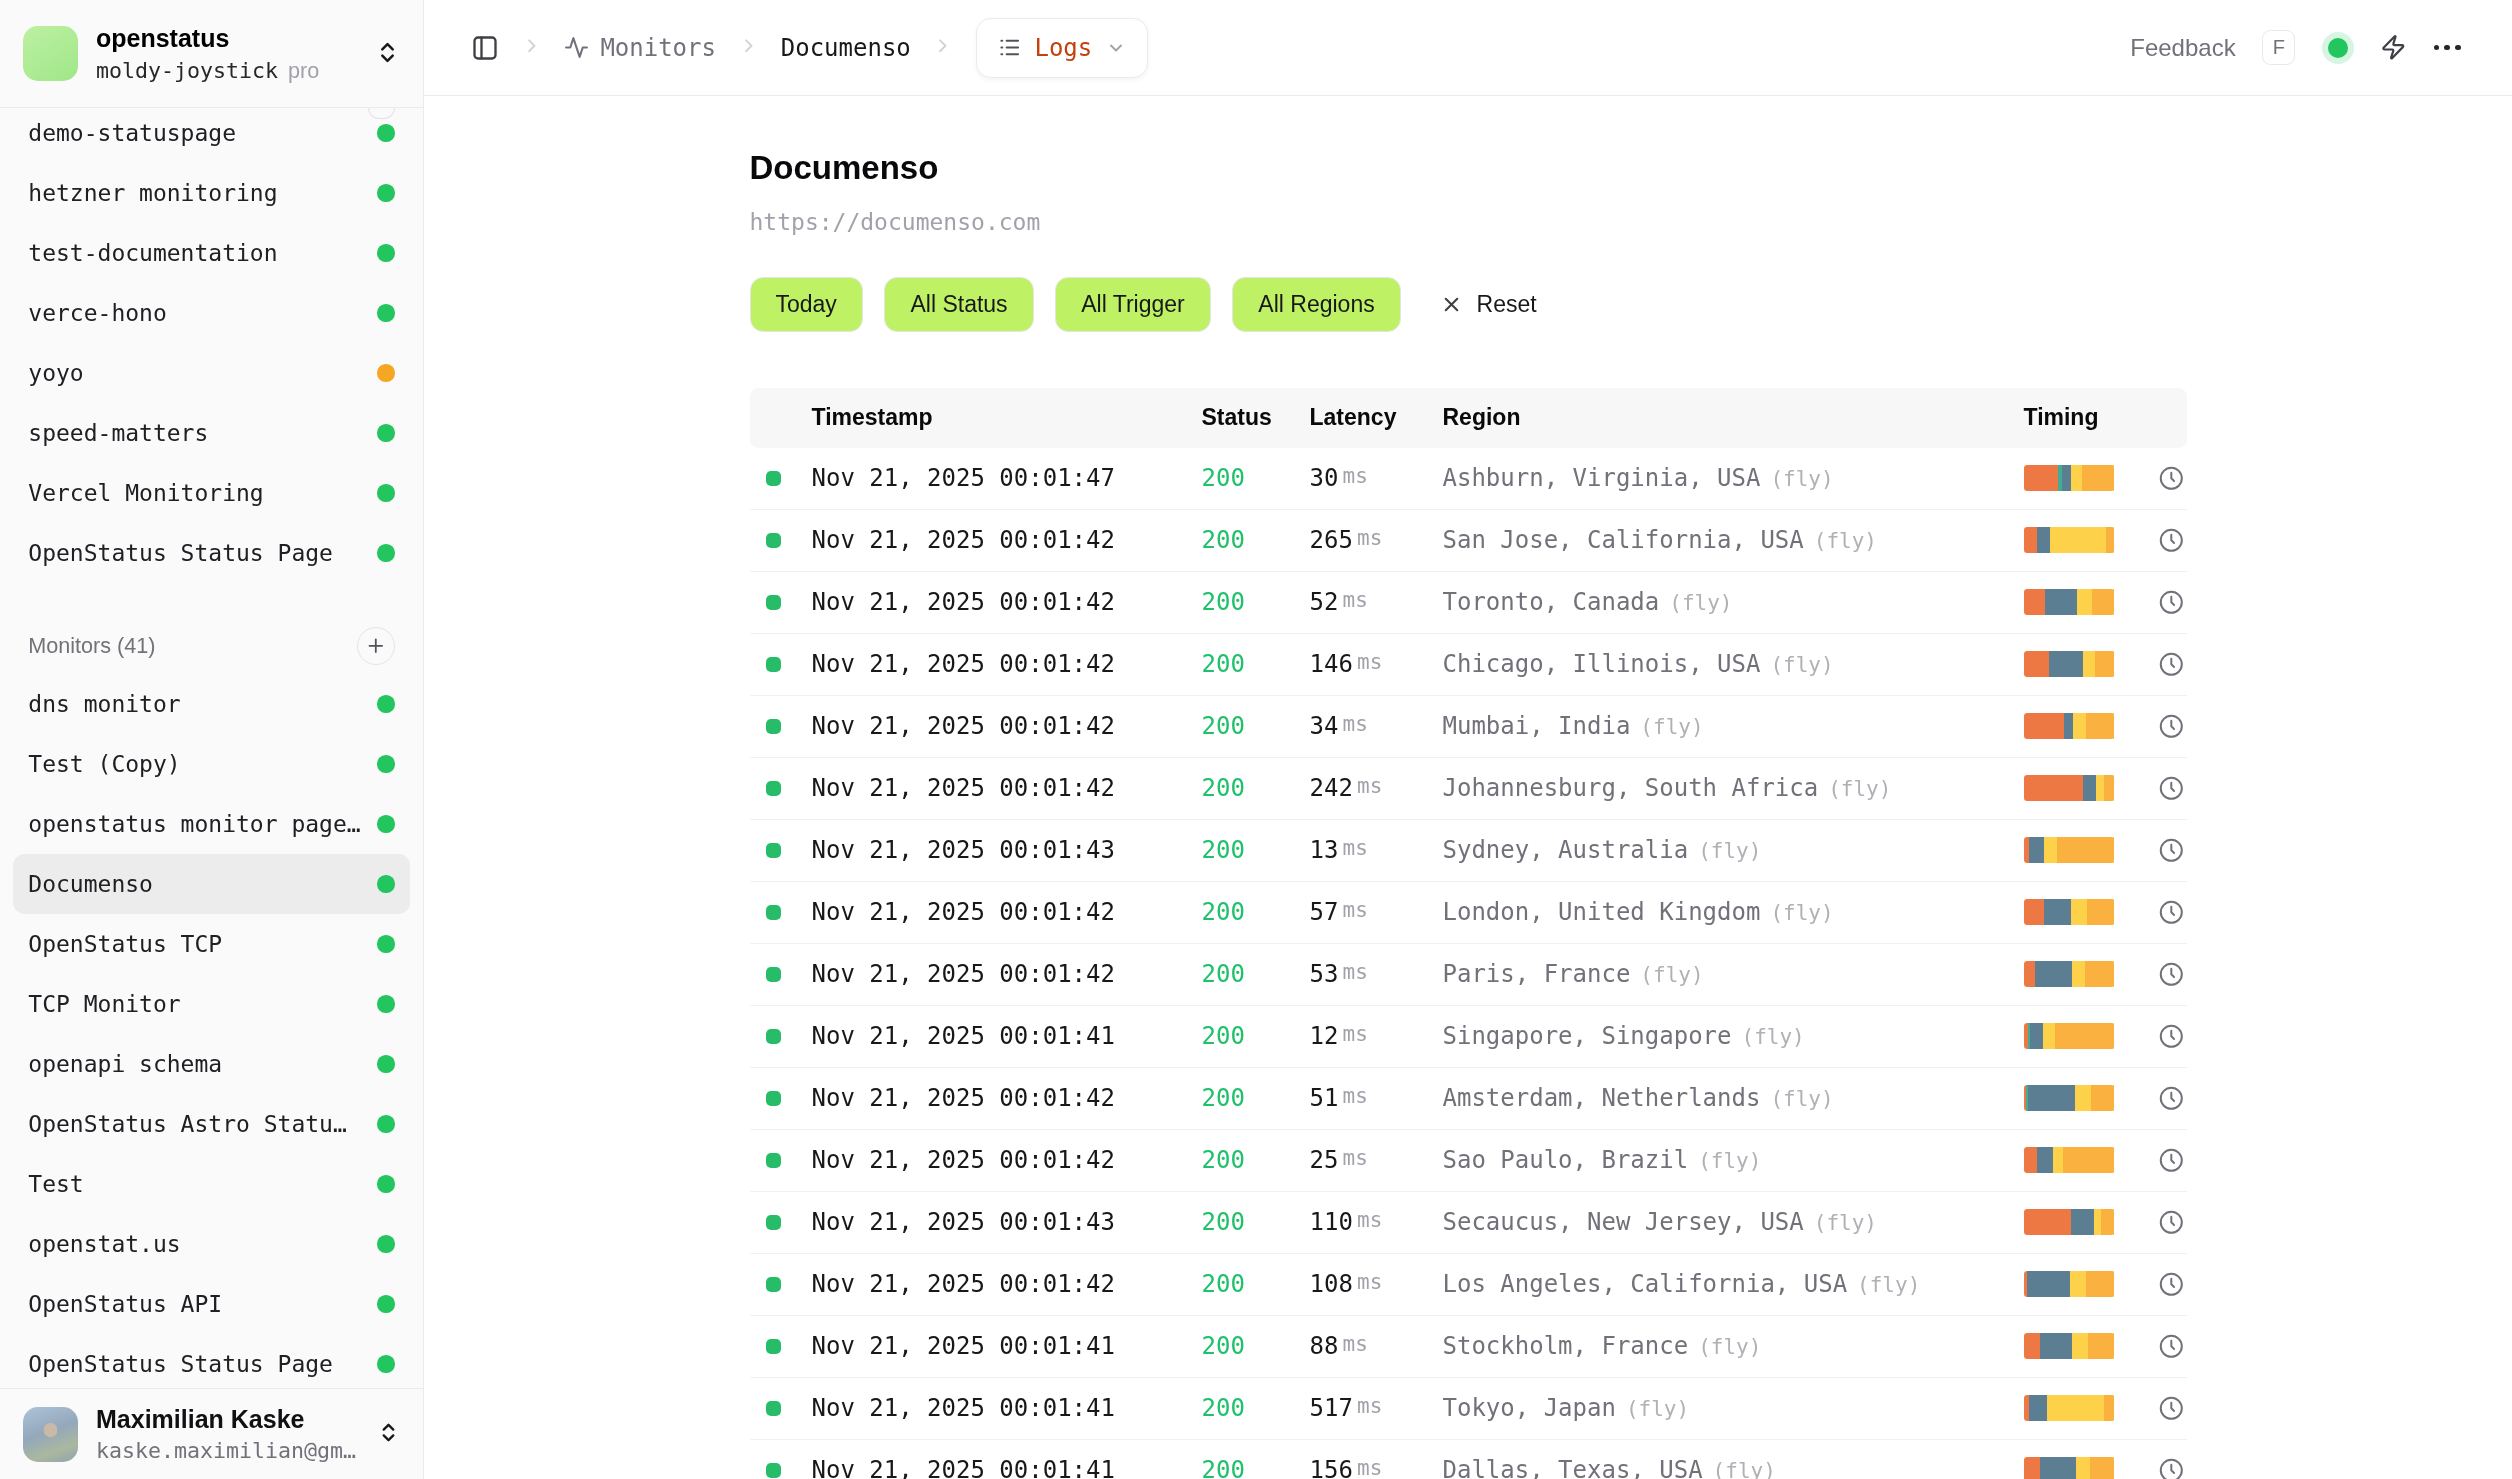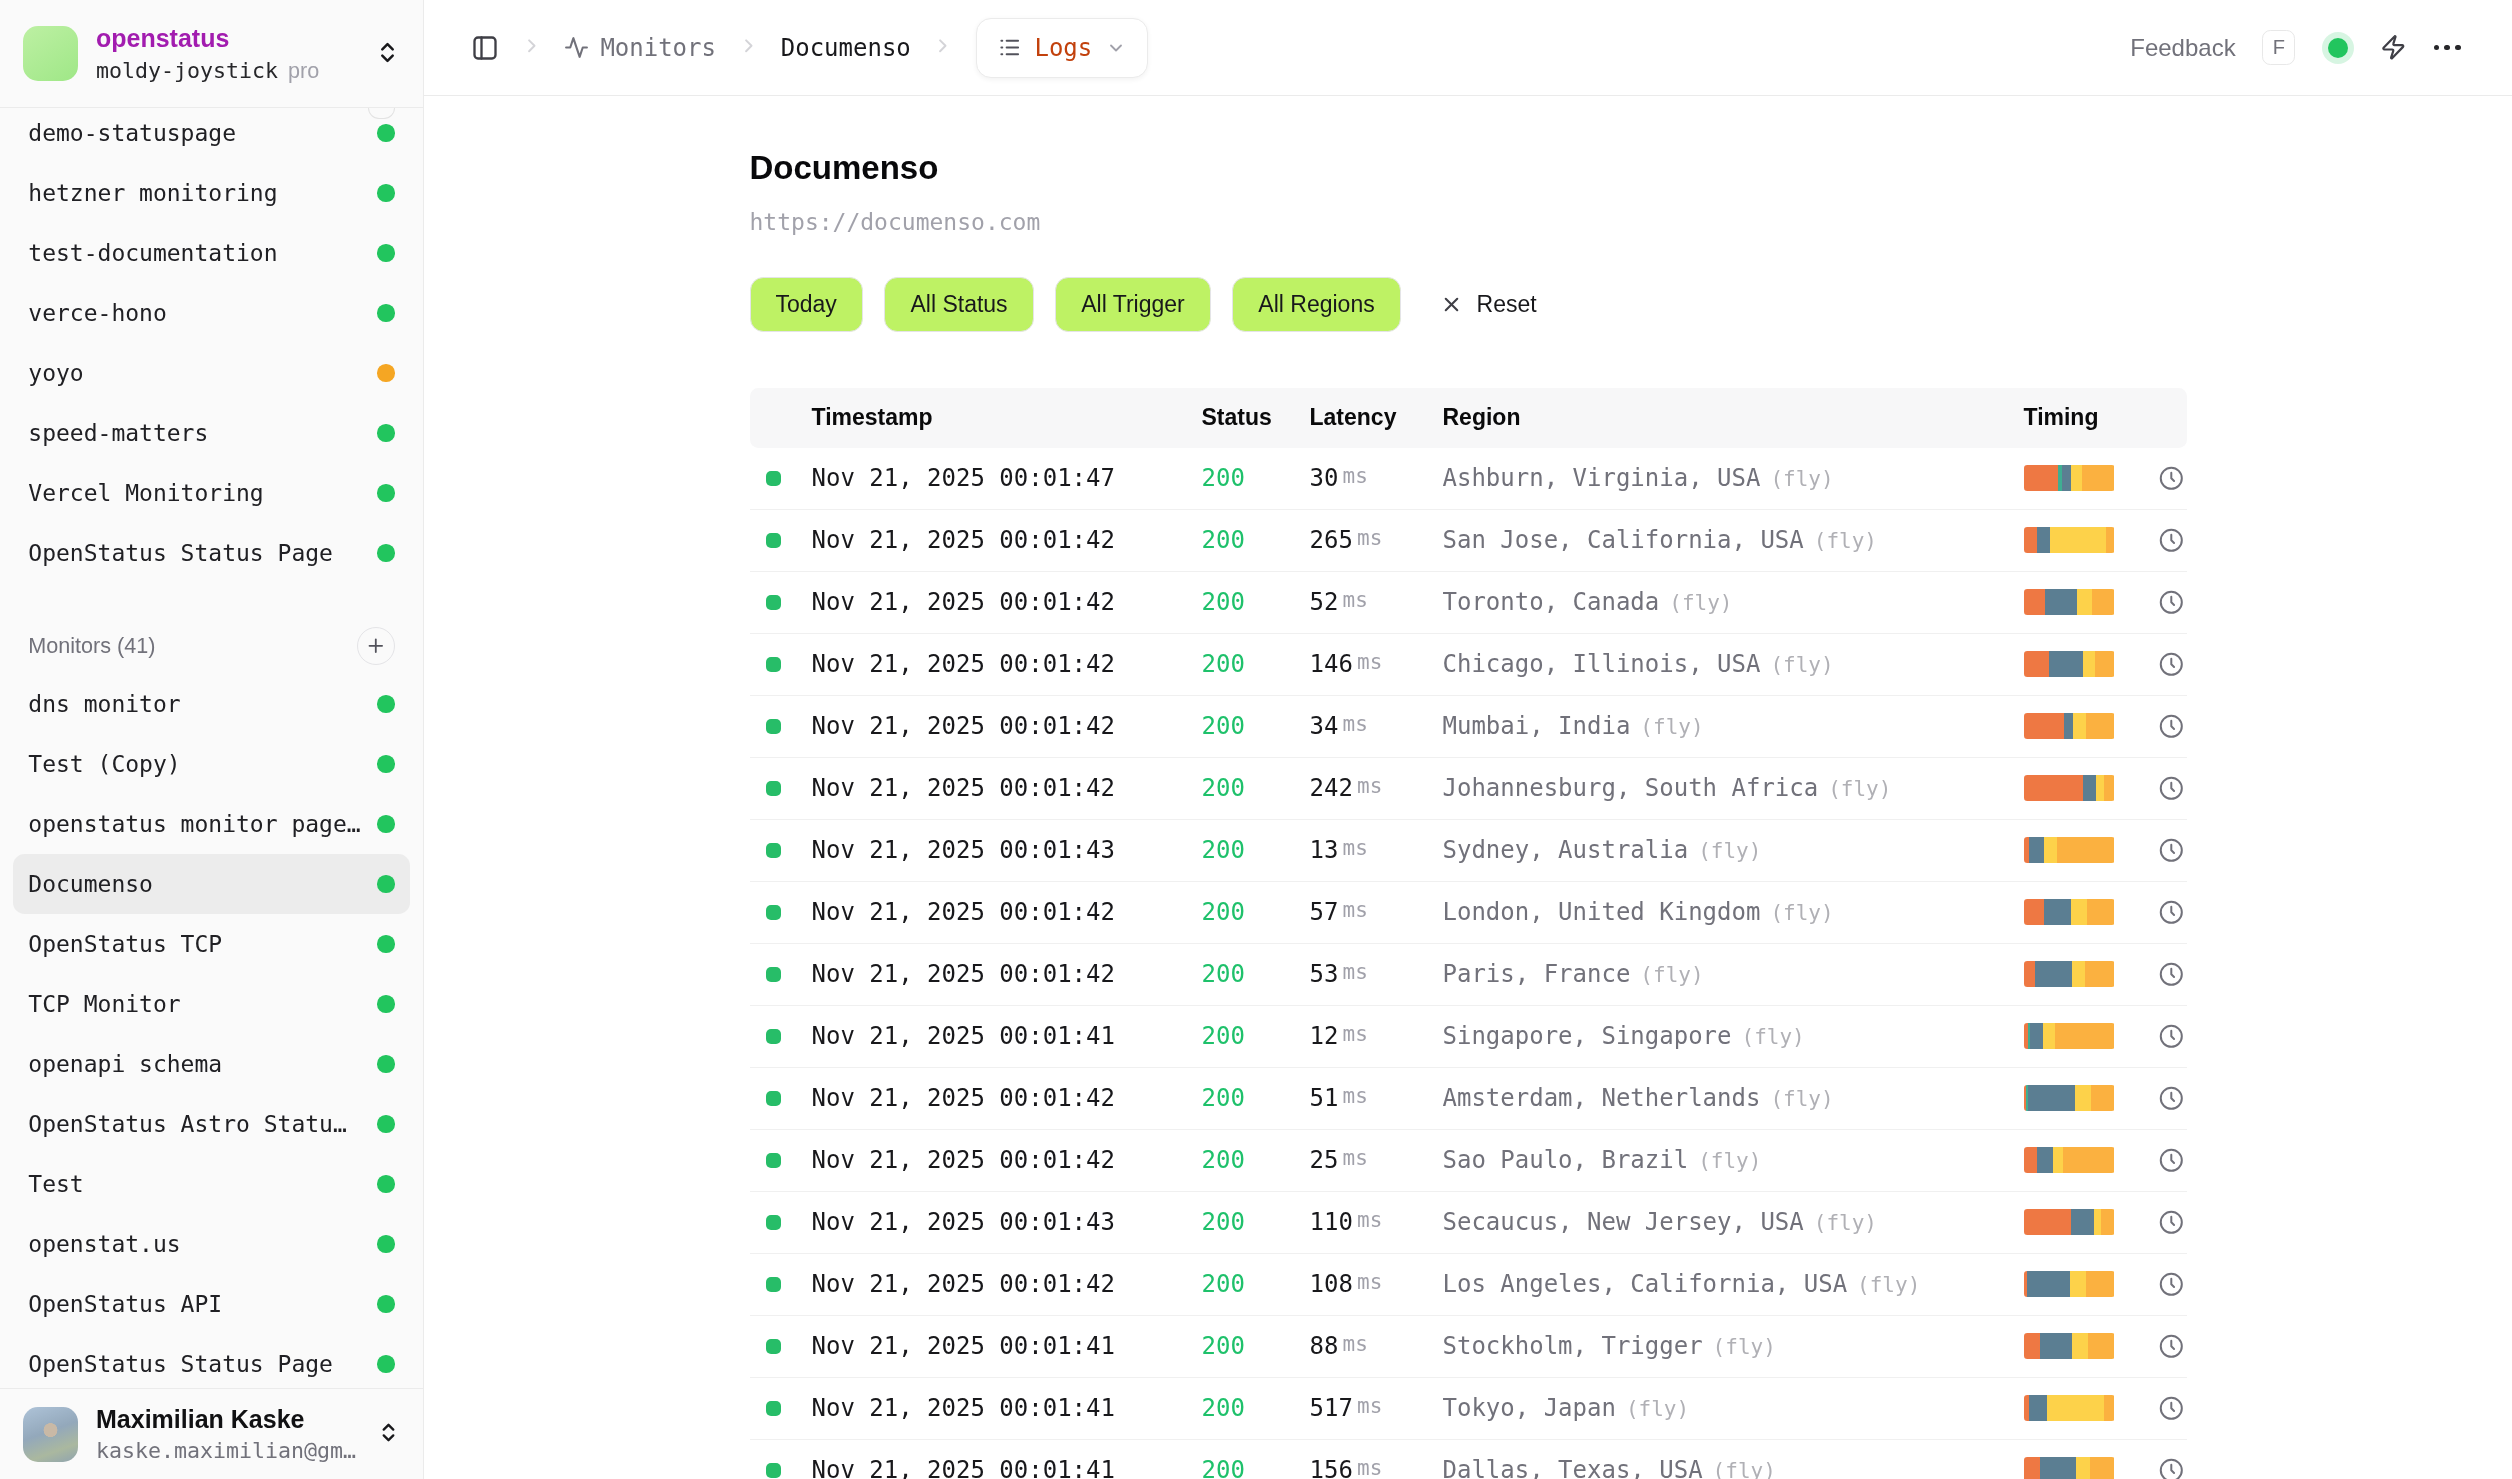--- a/index.html
+++ b/index.html
@@ -19,21 +19,21 @@
   }
   .ws-header {
     height:108px; display:flex; align-items:center; gap:18px;
     padding:0 23px; border-bottom:1.7px solid #ebebeb;
   }
   .ws-avatar {
     width:55px; height:55px; border-radius:15px; flex:none;
     background:linear-gradient(145deg,#bdf0a3,#9fe787);
   }
   .ws-names { display:flex; flex-direction:column; gap:5px; min-width:0; }
-  .ws-name { font-size:25px; font-weight:700; color:#a21caf; }
+  .ws-name { font-size:25px; font-weight:700; color:#000000; }
   .ws-sub { display:flex; align-items:baseline; gap:10px; }
   .ws-slug { font-size:21.6px; color:#27272a; }
   .ws-plan { font-size:21.6px; color:#a1a1aa; }
   .updown { margin-left:auto; color:#18181b; flex:none; }
   .scroll-arc {
     position:absolute; right:28px; top:108px; width:26.6px; height:10.8px;
     border:1.7px solid #e3e3e3; border-top:none; border-radius:0 0 13.3px 13.3px;
     background:#fafafa;
   }
   .side-scroll {
@@ -748,21 +748,21 @@
           <div class="t-grid t-row">
             <span>
               <span class="ind-sq" style="background: rgb(39, 189, 104); display: block;"></span>
             </span>
             <span class="c-ts mono">Nov 21, 2025 00:01:41</span>
             <span class="c-status mono" style="color: rgb(31, 193, 107);">200</span>
             <span class="c-lat">
               <span class="val mono">88</span>
               <span class="unit mono">ms</span>
             </span>
-            <span class="c-region mono"><span class="rname">Stockholm, Trigger</span><span class="prov mono">(fly)</span></span>
+            <span class="c-region mono"><span class="rname">Stockholm, France</span><span class="prov mono">(fly)</span></span>
             <span>
               <span class="timing-bar">
                 <i style="width: 18%; background: rgb(238, 120, 67);"></i>
                 <i style="width: 35%; background: rgb(91, 126, 146);"></i>
                 <i style="width: 18%; background: rgb(253, 210, 74);"></i>
                 <i style="width: 29%; background: rgb(251, 177, 64);"></i>
               </span>
             </span>
             <span class="clock-cell">
               <svg width="26.6" height="26.6" viewBox="0 0 24 24" fill="none" stroke="currentColor" stroke-width="1.8" stroke-linecap="round" stroke-linejoin="round">

